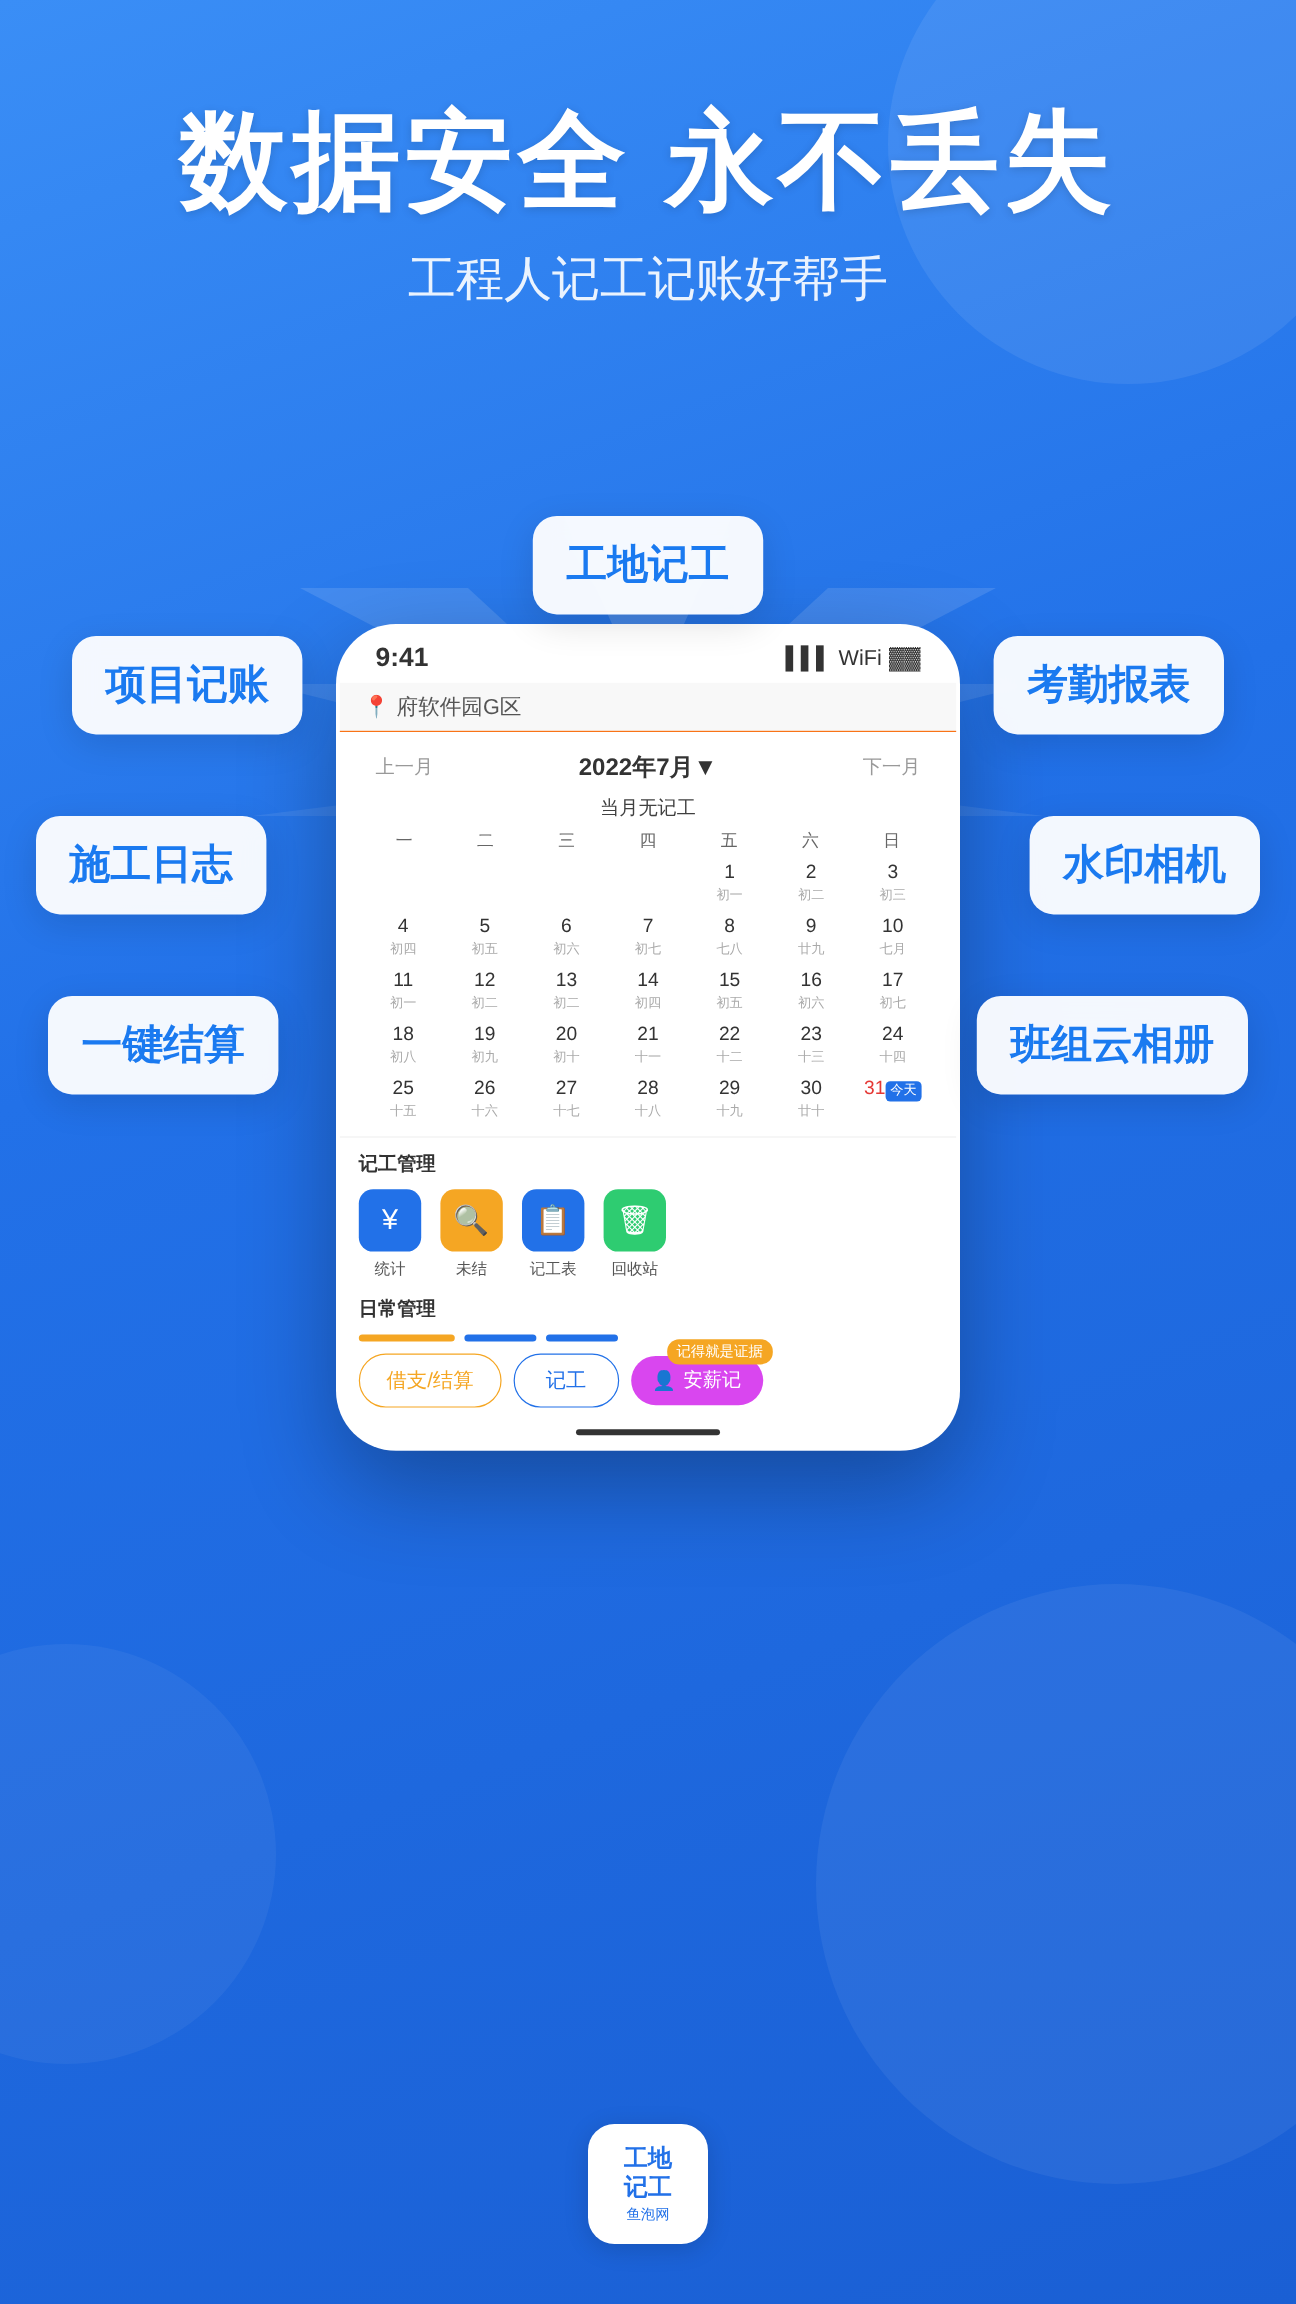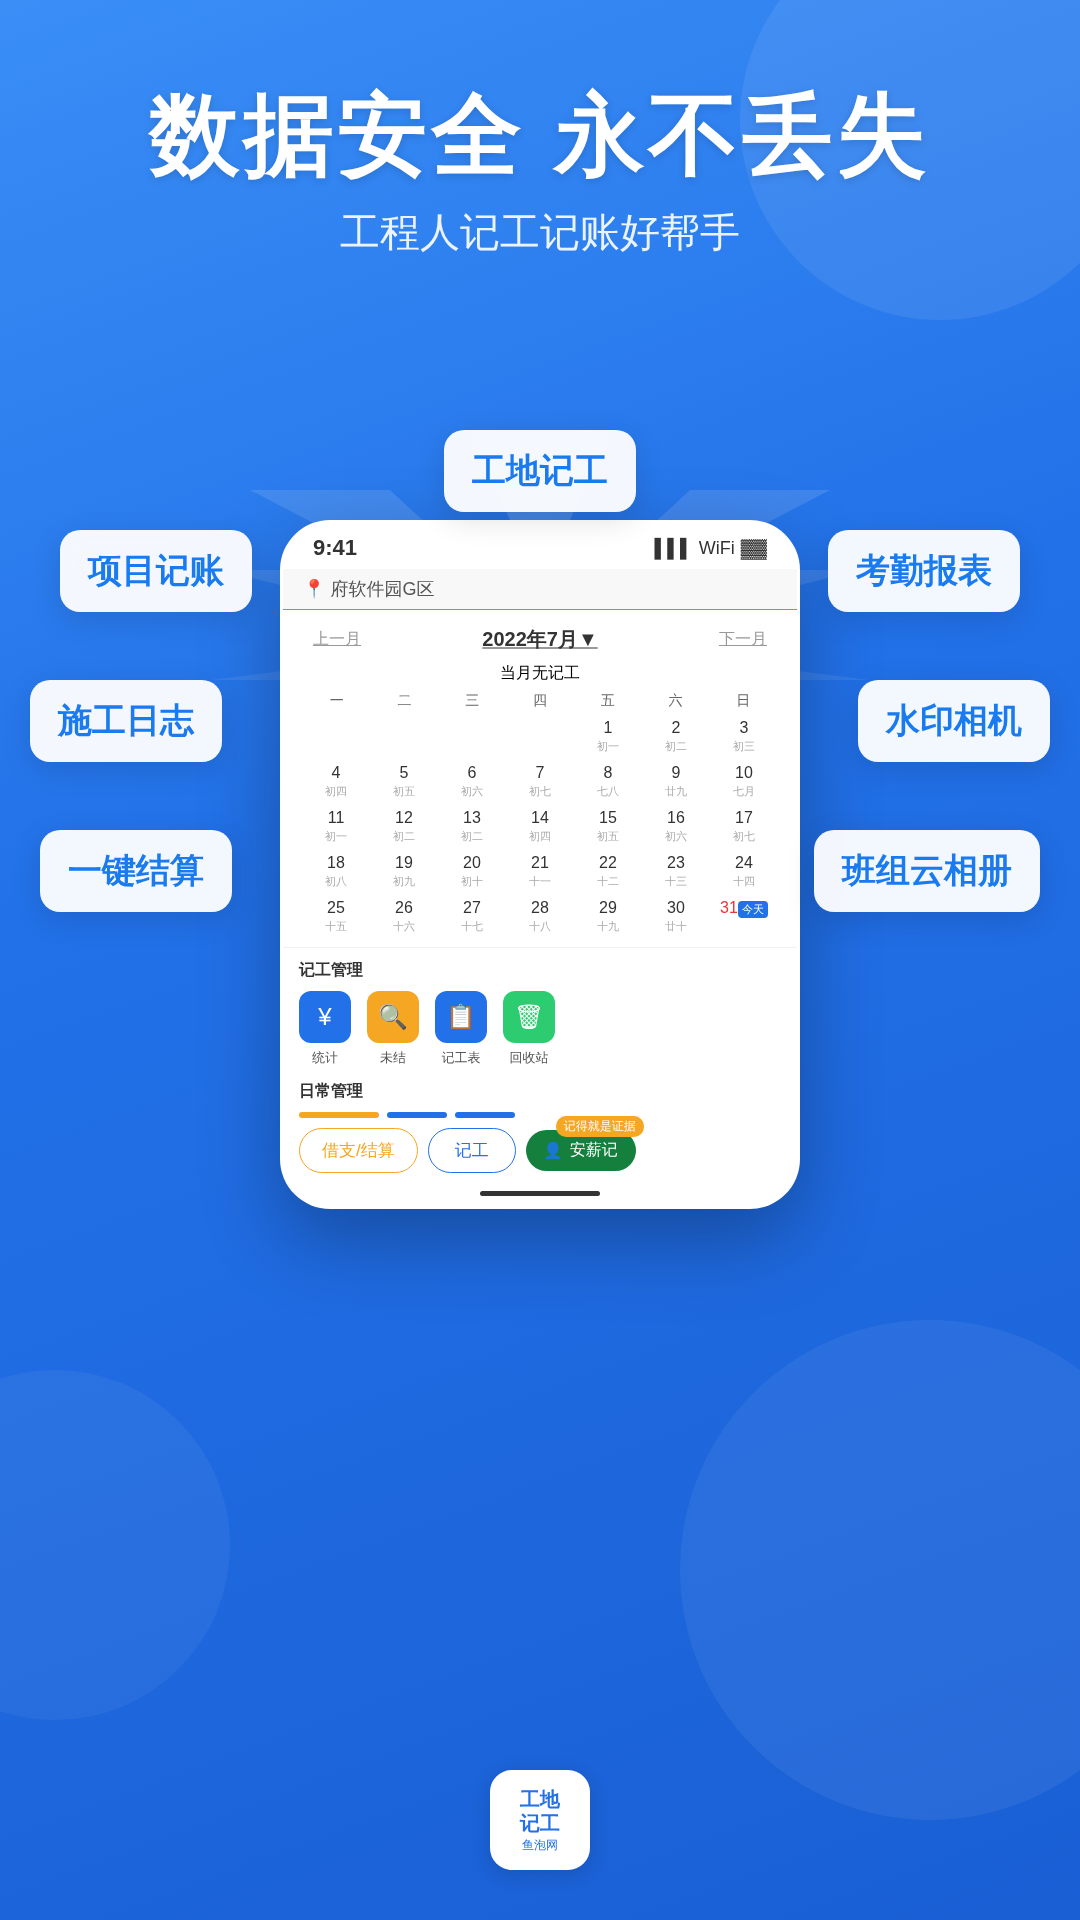--- a/index.html
+++ b/index.html
@@ -120,34 +120,33 @@
       background: #ffffff;
       padding: 10px 20px;
     }
     .calendar-nav {
       display: flex;
       justify-content: space-between;
       align-items: center;
       padding: 6px 10px;
       font-size: 16px;
       color: #999;
-      text-decoration: underline;
     }
     .calendar-month-title {
       font-size: 20px;
       color: #333;
       font-weight: 600;
       display: flex;
       align-items: flex-end;
       gap: 4px;
     }
     .calendar-no-record {
       text-align: center;
       font-size: 16px;
-      color: #000000;
+      color: #404040;
       padding: 4px 0;
     }
     .calendar-weekdays {
       display: grid;
       grid-template-columns: repeat(7, 1fr);
       text-align: center;
       font-size: 14px;
       color: #666;
       padding: 4px 0;
     }
@@ -238,21 +237,21 @@
     .btn-outline-blue {
       border: 1.5px solid #2271e8;
       color: #2271e8;
       background: white;
       border-radius: 24px;
       padding: 10px 26px;
       font-size: 17px;
       font-weight: 500;
     }
     .btn-anxin {
-      background: #15803d;
+      background: #d946ef;
       color: white;
       border-radius: 24px;
       padding: 10px 18px;
       font-size: 16px;
       font-weight: 500;
       position: relative;
       display: flex;
       align-items: center;
       gap: 6px;
     }

